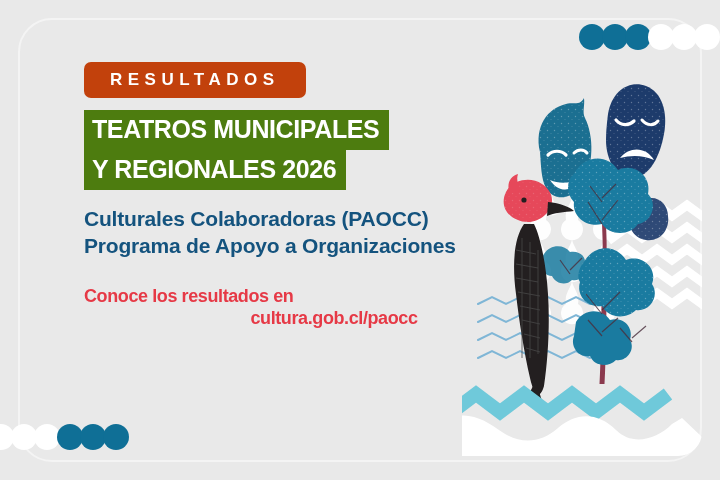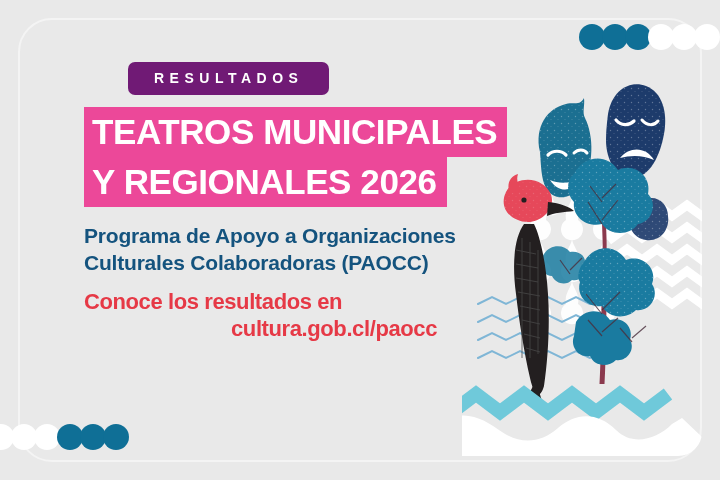--- a/index.html
+++ b/index.html
@@ -50,56 +50,55 @@
 
   
   .textcol {
     position:absolute;
     left:84px; top:62px;
     width:500px;
   }
 
   .badge {
     display:inline-block;
-    background:#701a75;
+    background:#c2410c;
     color:#ffffff;
     border-radius:7px;
     padding:9px 26px 10px 26px;
-    font-size:14px;
+    font-size:17px;
     font-weight:bold;
     letter-spacing:5.5px;
     line-height:1;
-    margin-left:44px;
   }
 
   .titleblock { margin-top:12px; }
   .titleline {
     display:inline-block;
-    background:#ec4899;
+    background:#4d7c0f;
     color:#ffffff;
-    font-size:35px;
+    font-size:25px;
     font-weight:bold;
     letter-spacing:-0.4px;
     line-height:1;
     padding:7px 10px 8px 8px;
   }
 
   .subtitle {
     margin-top:16px;
     color:#14537e;
     font-size:21px;
     font-weight:bold;
     line-height:1.28;
     letter-spacing:-0.2px;
   }
 
   .cta {
-    margin-top:12px;
+    margin-top:26px;
     color:#e63946;
-    font-size:22px;
+    font-size:18px;
     font-weight:bold;
     line-height:1.2;
     letter-spacing:-0.4px;
   }
   .cta div + div { margin-top:1px;text-align:center; }
 </style>
 </head>
 <body>
 
 <div id="poster">
@@ -257,22 +256,22 @@
 
     <div class="badge">RESULTADOS</div>
 
     <div class="titleblock">
       <div class="titleline">TEATROS MUNICIPALES</div>
       <br>
       <div class="titleline">Y REGIONALES 2026</div>
     </div>
 
     <div class="subtitle">
+      <div>Culturales Colaboradoras (PAOCC)</div>
       <div>Programa de Apoyo a Organizaciones</div>
-      <div>Culturales Colaboradoras (PAOCC)</div>
     </div>
 
     <div class="cta">
       <div>Conoce los resultados en</div>
       <div>cultura.gob.cl/paocc</div>
     </div>
 
   </div>
 </div>
 

